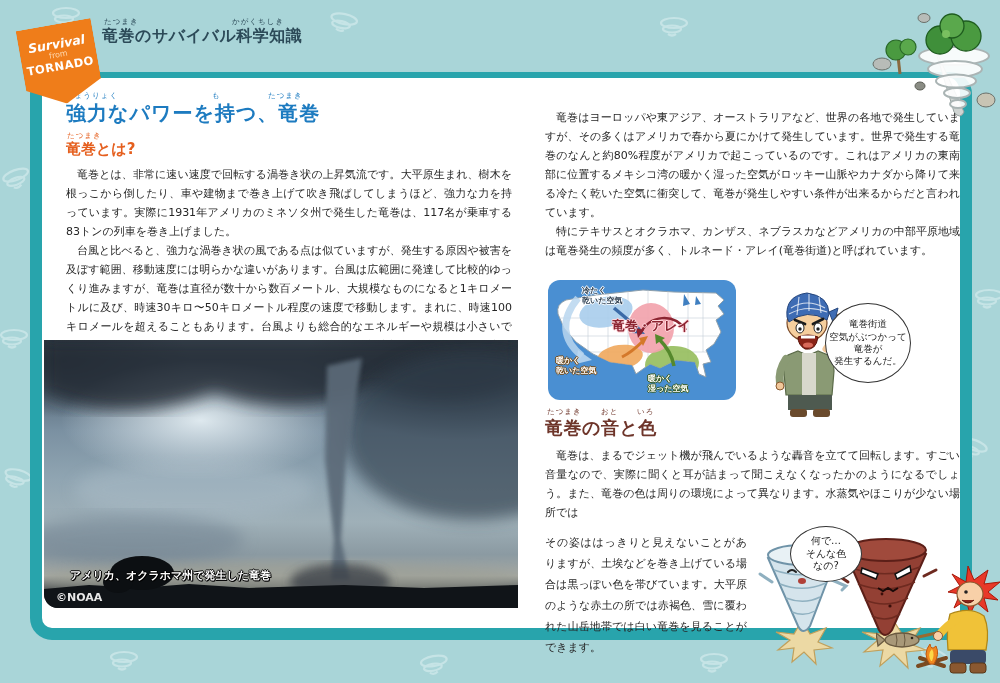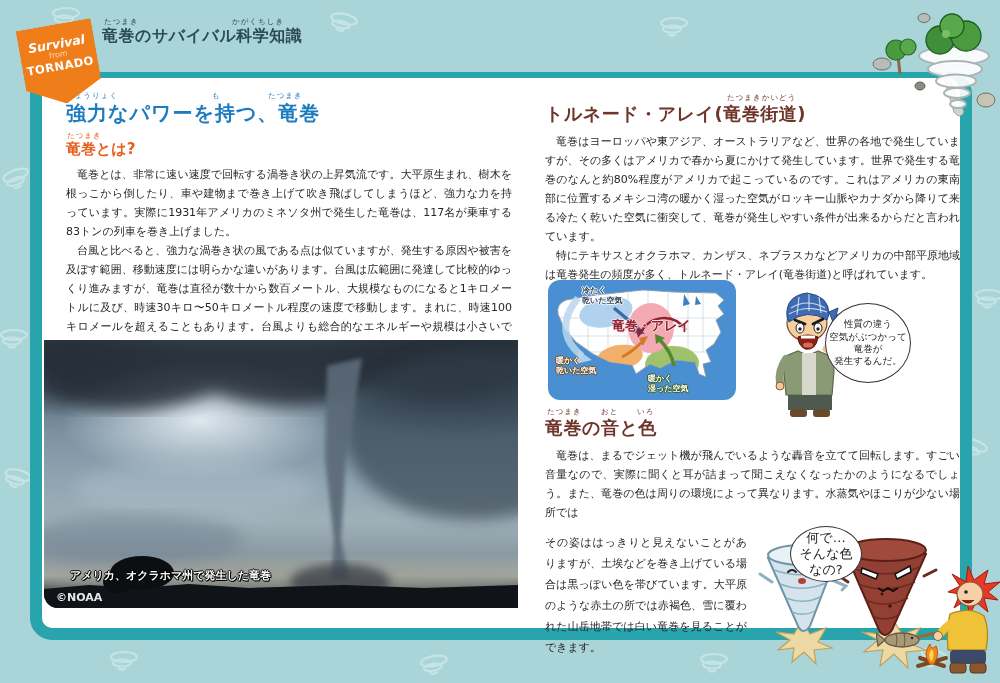--- a/index.html
+++ b/index.html
@@ -51,21 +51,21 @@
   .guide-man{position:absolute;left:728px;top:205px;width:82px;height:135px;}
   .bubble{position:absolute;background:#fff;border:1.5px solid #333;border-radius:50%;
           display:flex;flex-direction:column;justify-content:center;align-items:center;
           text-align:center;color:#1a1a1a;}
   .guide-bubble{left:783px;top:225px;width:84px;height:78px;font-size:9.5px;line-height:1.3;}
   .sound-block{position:absolute;left:503px;top:338px;width:415px;}
   .sound-row{display:flex;margin-top:2px;}
   .sound-row .narrow{width:202px;margin-right:3px;}
   .sound-row .body-jp{line-height:21px;}
   .duo{position:relative;width:210px;height:148px;}
-  .duo-bubble-left{left:40px;top:2px;width:70px;height:54px;font-size:13px;line-height:1.25;}
+  .duo-bubble-left{left:40px;top:2px;width:70px;height:54px;font-size:10px;line-height:1.25;}
   .duo-bubble-right{left:136px;top:0px;width:74px;height:50px;font-size:9px;line-height:1.25;}
   .corner-art{position:absolute;z-index:3;}
   p{margin:0;}
 </style>
 </head>
 <body>
 
 <div class="stage">
 
   <svg class="bg-doodles" width="1000" height="683" viewBox="0 0 1000 683">
@@ -131,24 +131,20 @@
           <ellipse cx="296" cy="242" rx="50" ry="18" fill="#3c4248" opacity=".8" filter="url(#bl5)"></ellipse>
           <path d="M0,249 L45,245 L95,248 L145,244 L205,248 L300,245 L380,248 L474,245 L474,268 L0,268 Z" fill="#101418"></path>
           <ellipse cx="98" cy="233" rx="32" ry="17" fill="#0c0f12"></ellipse>
           <ellipse cx="74" cy="242" rx="15" ry="11" fill="#0c0f12"></ellipse>
         </svg>
         <div class="photo-cap">アメリカ、オクラホマ州で発生した竜巻</div>
         <div class="photo-credit">©NOAA</div>
       </div>
 
       <div class="right-col">
-        <h3 class="h-maroon">
-          <span class="furi" style="left:182px">たつまきかいどう</span>
-          <span>トルネード・アレイ(竜巻街道)</span>
-        </h3>
         <p class="body-jp">　竜巻はヨーロッパや東アジア、オーストラリアなど、世界の各地で発生していますが、その多くはアメリカで春から夏にかけて発生しています。世界で発生する竜巻のなんと約80%程度がアメリカで起こっているのです。これはアメリカの東南部に位置するメキシコ湾の暖かく湿った空気がロッキー山脈やカナダから降りて来る冷たく乾いた空気に衝突して、竜巻が発生しやすい条件が出来るからだと言われています。</p>
         <p class="body-jp" style="margin-top:0">　特にテキサスとオクラホマ、カンザス、ネブラスカなどアメリカの中部平原地域は竜巻発生の頻度が多く、トルネード・アレイ(竜巻街道)と呼ばれています。</p>
       </div>
 
       <div class="map-panel">
         <svg width="206" height="120" viewBox="0 0 206 120">
           <defs>
             <clipPath id="usclip">
               <path d="M10,34 Q8,24 18,20 L48,15 L95,10 L126,12 L168,13 L176,20 L170,26 L176,34 L168,40 L173,52 L166,64 L158,70 L163,82 L155,84 L158,97 L151,94 L147,82 L128,80 L112,88 L102,84 L88,94 L84,85 L62,82 L45,74 L28,62 L16,48 Z"></path>
             </clipPath>
@@ -228,21 +224,21 @@
           <rect x="32" y="70" width="14" height="42" fill="#d8d8cc"></rect>
           <path d="M16,76 Q8,88 10,100" fill="none" stroke="#8a9a74" stroke-width="8" stroke-linecap="round"></path>
           <circle cx="10" cy="103" r="4" fill="#f2c89a" stroke="#8a5a30" stroke-width="1"></circle>
           <rect x="18" y="112" width="44" height="15" fill="#4e5a50"></rect>
           <rect x="20" y="126" width="17" height="8" rx="3" fill="#6a4a2c"></rect>
           <rect x="43" y="126" width="17" height="8" rx="3" fill="#6a4a2c"></rect>
         </svg>
       </div>
 
       <div class="bubble guide-bubble">
-        <div>性質の違う</div>
+        <div>竜巻街道</div>
         <div>空気がぶつかって</div>
         <div>竜巻が</div>
         <div>発生するんだ。</div>
       </div>
 
       <div class="sound-block">
         <h3 class="h-maroon">
           <span class="furi" style="left:2px">たつまき</span>
           <span class="furi" style="left:56px">おと</span>
           <span class="furi" style="left:92px">いろ</span>

